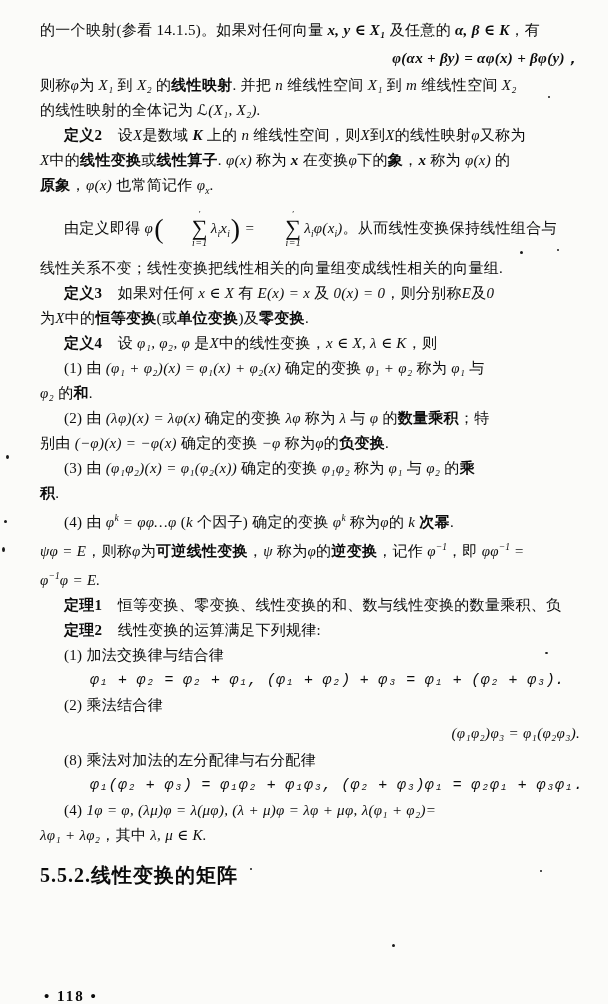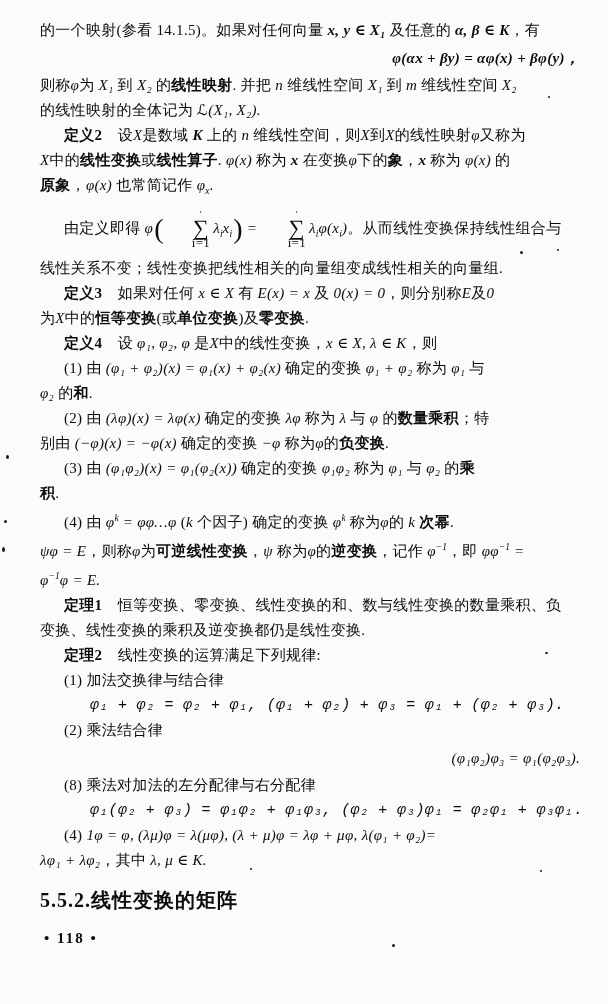--- a/index.html
+++ b/index.html
@@ -18,22 +18,22 @@
   .formula-center{text-align:right;line-height:30px;}
   .formula-indent{padding-left:50px;font-family:Liberation Mono, monospace;}
   .heading{font-size:20px;font-weight:bold;line-height:30px;margin:12px 0 6px 0;letter-spacing:1px;}
   .bold{font-weight:bold;}
   .math{font-style:italic;}
   .bigp{font-size:28px;font-style:normal;vertical-align:-5px;padding:0 1px;}
   sub.sm,sup.sm{font-size:9.5px;font-style:italic;letter-spacing:0;}
   .sigma{display:inline-flex;flex-direction:column;align-items:center;vertical-align:middle;line-height:1;margin:0 3px;transform:translateY(-1px);}
   .sg-top{font-size:9px;height:7px;line-height:7px;}
   .sg-sym{font-size:22px;line-height:20px;}
-  .sg-bot{font-size:13px;line-height:9px;}
-  .pageno{position:absolute;left:44px;top:930px;font-size:15px;letter-spacing:2px;font-weight:bold;}
+  .sg-bot{font-size:10px;line-height:9px;font-style:italic;}
+  .pageno{position:absolute;left:44px;top:988px;font-size:15px;letter-spacing:2px;font-weight:bold;}
   .speck{position:absolute;background:#1a1a1a;border-radius:50%;}
 </style>
 </head>
 <body>
 
 <div class="page">
   <div class="content">
       <div class="line body"><span class="">的一个映射(参看 14.1.5)。如果对任何向量 </span><span class="bold math">x, y ∈ X₁</span><span class=""> 及任意的 </span><span class="bold math">α, β ∈ K</span><span class="">，有</span></div>
       <div class="line formula-center"><span class="bold math">φ(αx + βy) = αφ(x) + βφ(y)，</span></div>
       <div class="line body"><span class="">则称</span><span class="math">φ</span><span class="">为 </span><span class="math">X₁</span><span class=""> 到 </span><span class="math">X₂</span><span class=""> 的</span><span class="bold ">线性映射</span><span class="">. 并把 </span><span class="math">n</span><span class=""> 维线性空间 </span><span class="math">X₁</span><span class=""> 到 </span><span class="math">m</span><span class=""> 维线性空间 </span><span class="math">X₂</span></div>
@@ -57,21 +57,20 @@
       <div class="line body ind"><span class="">(1) 由 </span><span class="math">(φ₁ + φ₂)(x) = φ₁(x) + φ₂(x)</span><span class=""> 确定的变换 </span><span class="math">φ₁ + φ₂</span><span class=""> 称为 </span><span class="math">φ₁</span><span class=""> 与</span></div>
       <div class="line body"><span class="math">φ₂</span><span class=""> 的</span><span class="bold ">和</span><span class="">.</span></div>
       <div class="line body ind"><span class="">(2) 由 </span><span class="math">(λφ)(x) = λφ(x)</span><span class=""> 确定的变换 </span><span class="math">λφ</span><span class=""> 称为 </span><span class="math">λ</span><span class=""> 与 </span><span class="math">φ</span><span class=""> 的</span><span class="bold ">数量乘积</span><span class="">；特</span></div>
       <div class="line body"><span class="">别由 </span><span class="math">(−φ)(x) = −φ(x)</span><span class=""> 确定的变换 </span><span class="math">−φ</span><span class=""> 称为</span><span class="math">φ</span><span class="">的</span><span class="bold ">负变换</span><span class="">.</span></div>
       <div class="line body ind"><span class="">(3) 由 </span><span class="math">(φ₁φ₂)(x) = φ₁(φ₂(x))</span><span class=""> 确定的变换 </span><span class="math">φ₁φ₂</span><span class=""> 称为 </span><span class="math">φ₁</span><span class=""> 与 </span><span class="math">φ₂</span><span class=""> 的</span><span class="bold ">乘</span></div>
       <div class="line body"><span class="bold ">积</span><span class="">.</span></div>
       <div class="line body ind"><span class="">(4) 由 </span><span class="math">φ</span><sup class="sm">k</sup><span class="math"> = φφ…φ</span><span class=""> (</span><span class="math">k</span><span class=""> 个因子) 确定的变换 </span><span class="math">φ</span><sup class="sm">k</sup><span class=""> 称为</span><span class="math">φ</span><span class="">的 </span><span class="math">k</span><span class=""> </span><span class="bold ">次幂</span><span class="">.</span></div>
       <div class="line body"><span class="math">ψφ = E</span><span class="">，则称</span><span class="math">φ</span><span class="">为</span><span class="bold ">可逆线性变换</span><span class="">，</span><span class="math">ψ</span><span class=""> 称为</span><span class="math">φ</span><span class="">的</span><span class="bold ">逆变换</span><span class="">，记作 </span><span class="math">φ</span><sup class="sm">−1</sup><span class="">，即 </span><span class="math">φφ</span><sup class="sm">−1</sup><span class="math"> =</span></div>
       <div class="line body"><span class="math">φ</span><sup class="sm">−1</sup><span class="math">φ = E.</span></div>
       <div class="line body ind"><span class="bold ">定理1</span><span class="">　恒等变换、零变换、线性变换的和、数与线性变换的数量乘积、负</span></div>
-      <div class="line body"><span class="">变换、线性变换的乘积及逆变换都仍是线性变换.</span></div>
       <div class="line body ind"><span class="bold ">定理2</span><span class="">　线性变换的运算满足下列规律:</span></div>
       <div class="line body ind"><span class="">(1) 加法交换律与结合律</span></div>
       <div class="line formula-indent"><span class="math">φ₁ + φ₂ = φ₂ + φ₁, (φ₁ + φ₂) + φ₃ = φ₁ + (φ₂ + φ₃).</span></div>
       <div class="line body ind"><span class="">(2) 乘法结合律</span></div>
       <div class="line formula-center"><span class="math">(φ₁φ₂)φ₃ = φ₁(φ₂φ₃).</span></div>
       <div class="line body ind"><span class="">(8) 乘法对加法的左分配律与右分配律</span></div>
       <div class="line formula-indent"><span class="math">φ₁(φ₂ + φ₃) = φ₁φ₂ + φ₁φ₃, (φ₂ + φ₃)φ₁ = φ₂φ₁ + φ₃φ₁.</span></div>
       <div class="line body ind"><span class="">(4) </span><span class="math">1φ = φ, (λμ)φ = λ(μφ), (λ + μ)φ = λφ + μφ, λ(φ₁ + φ₂)=</span></div>
       <div class="line body"><span class="math">λφ₁ + λφ₂</span><span class="">，其中 </span><span class="math">λ, μ ∈ K.</span></div>
       <div class="line heading"><span class="">5.5.2.线性变换的矩阵</span></div>

